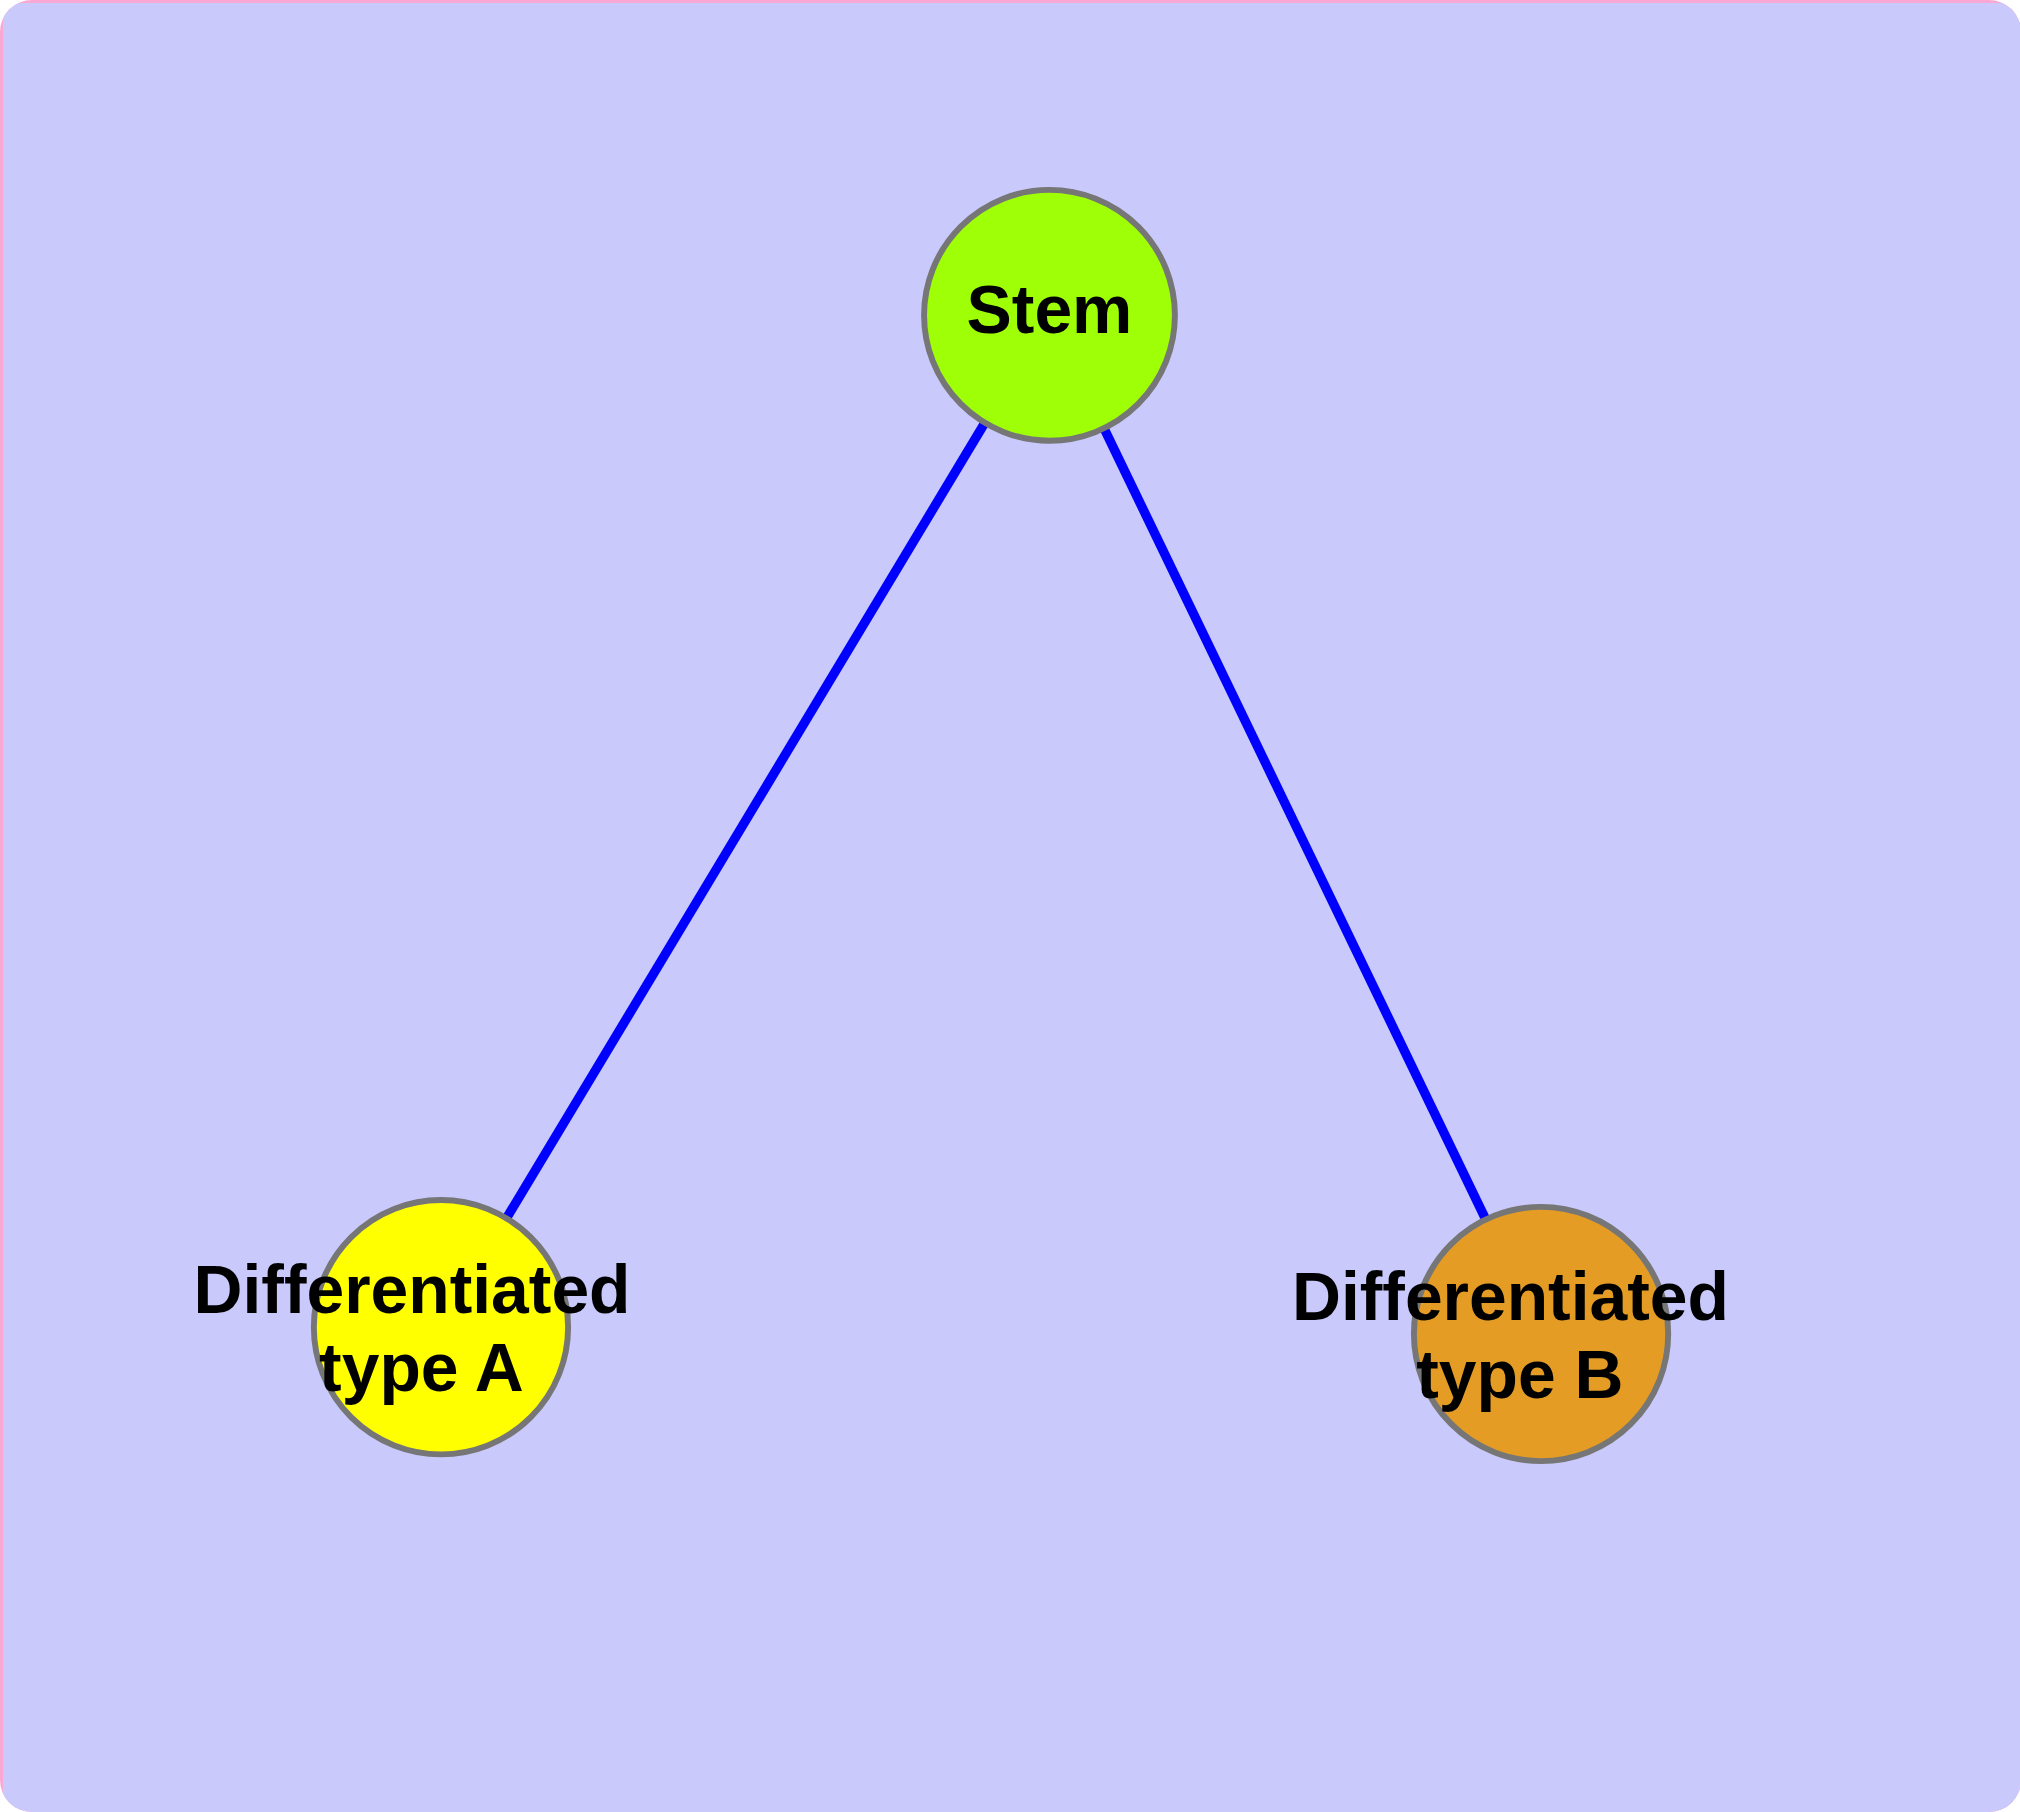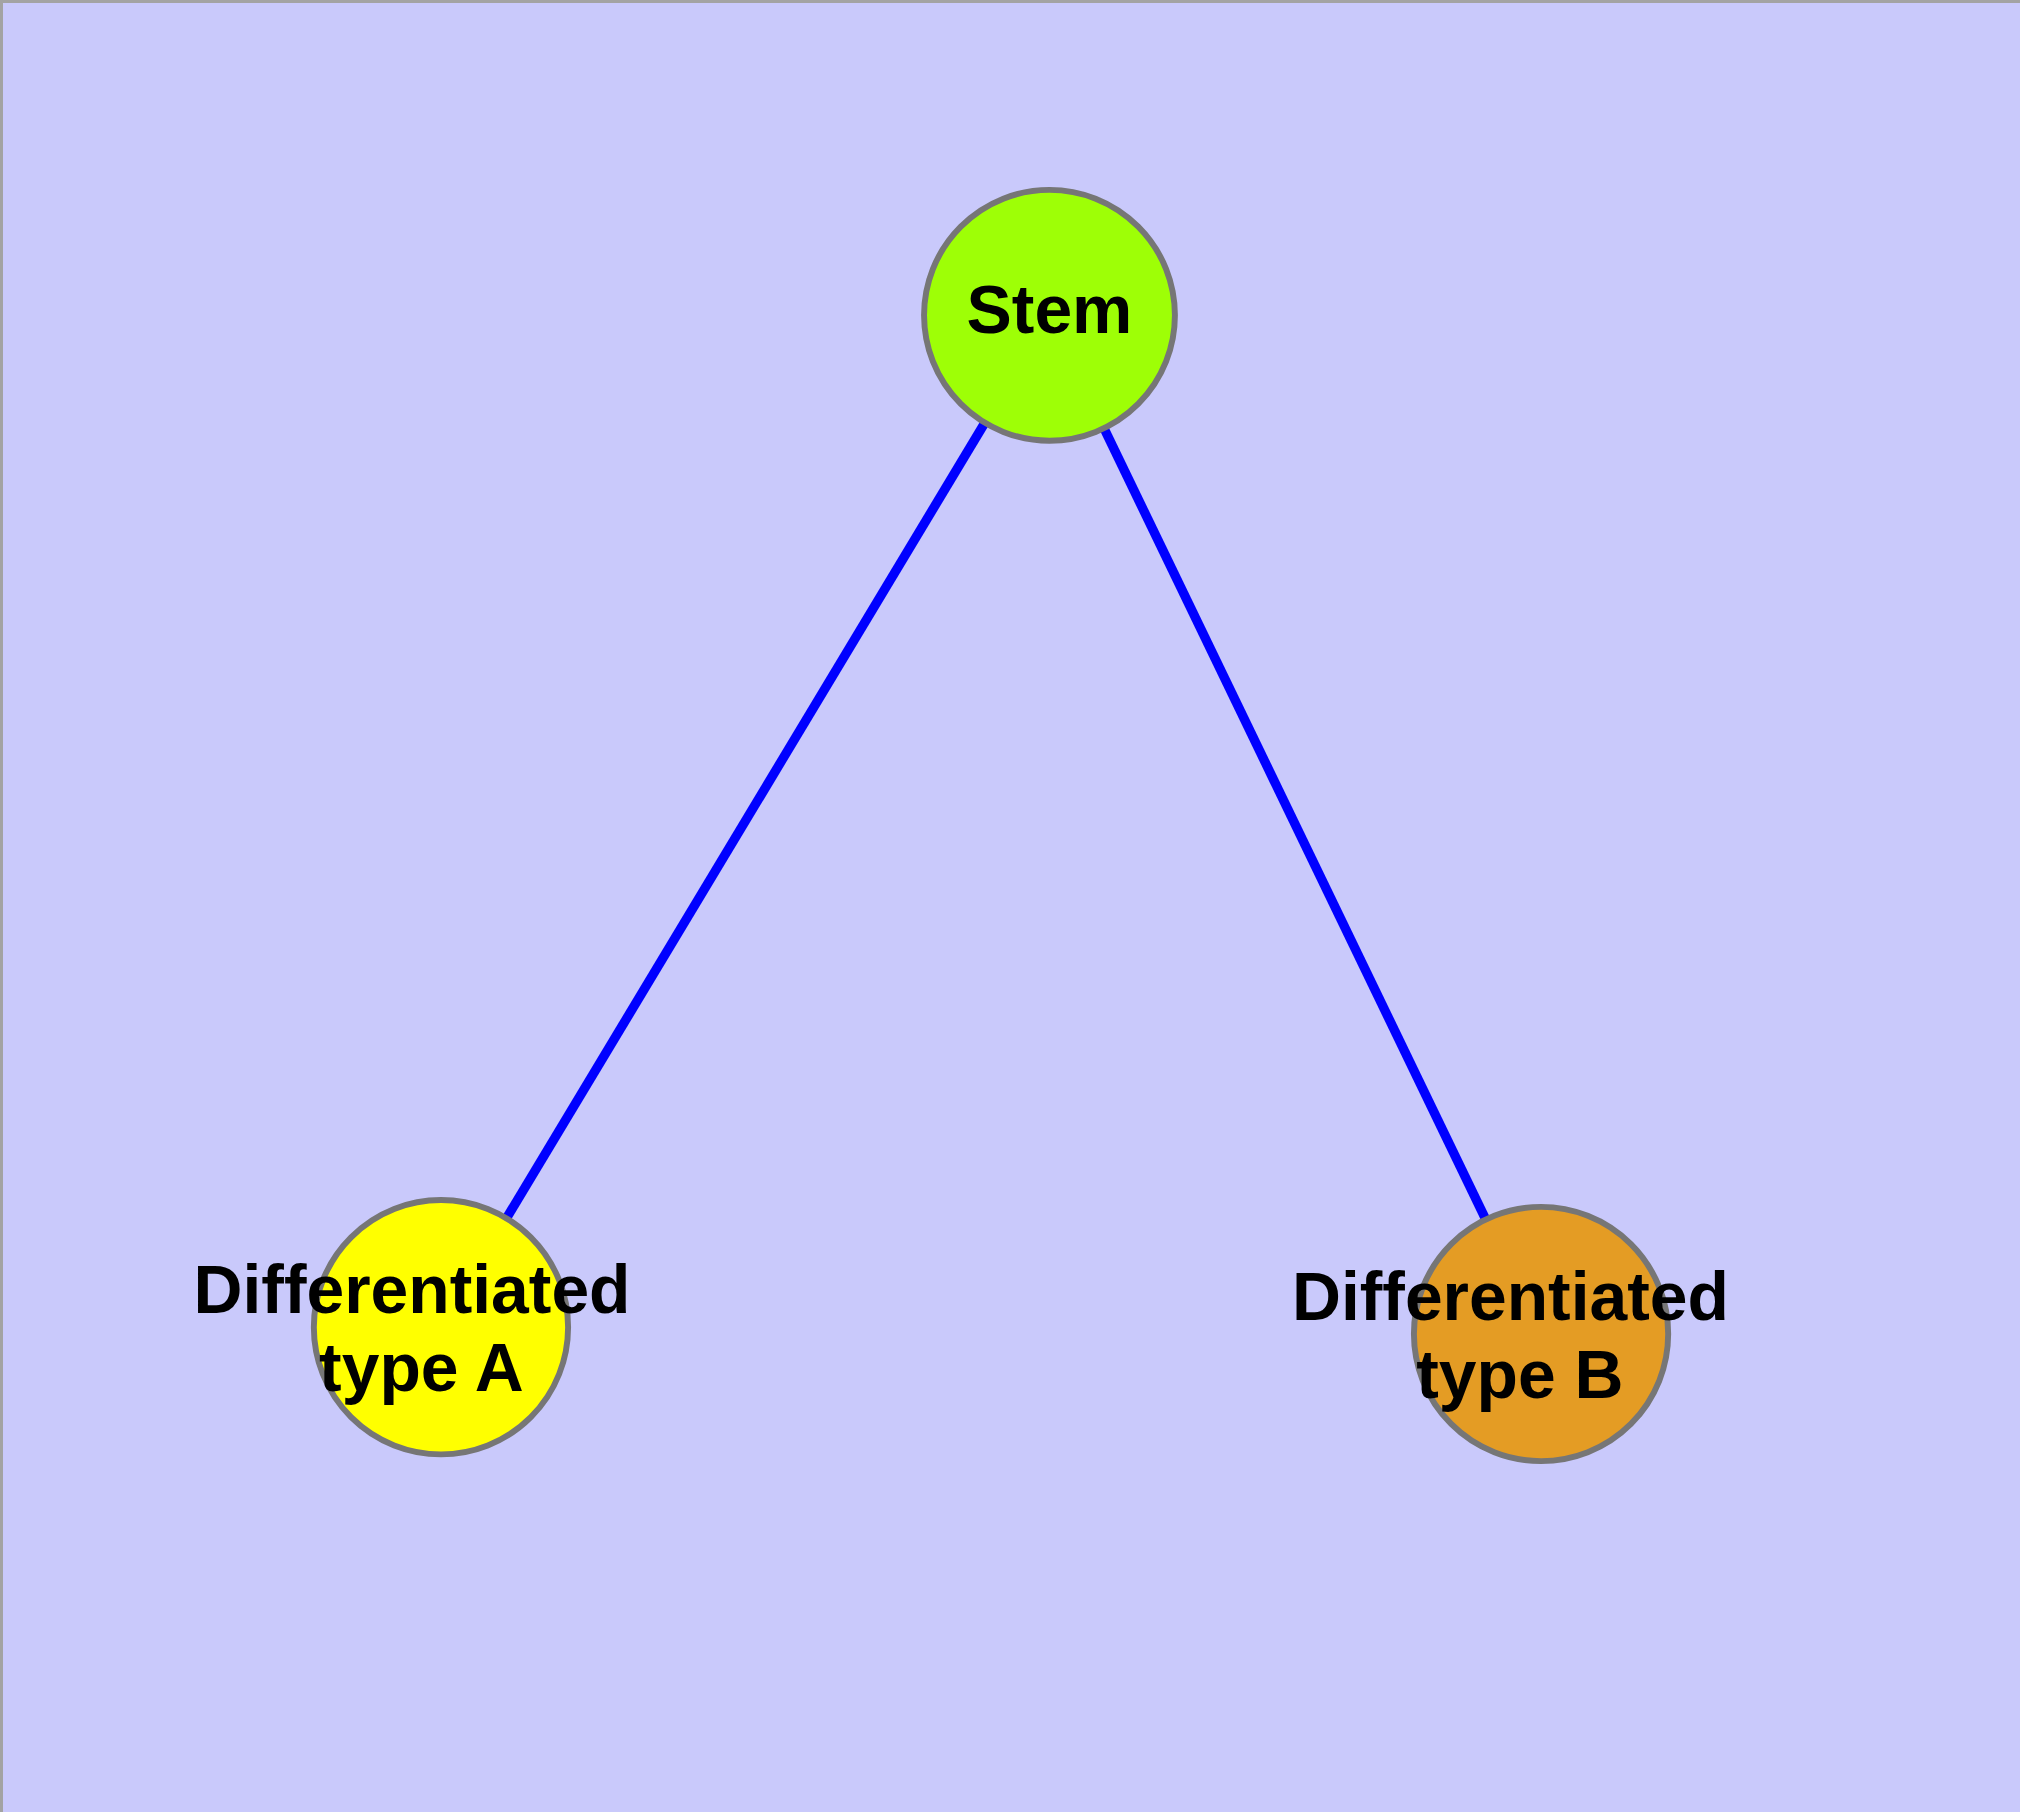--- a/index.html
+++ b/index.html
@@ -4,23 +4,24 @@
 <style>
   html, body {
     margin: 0;
     padding: 0;
     background: #ffffff;
   }
   #stage {
     position: relative;
     width: 2021px;
     height: 1812px;
-    background: #a3a3a3;
+    background: #f9a8d4;
     overflow: hidden;
     font-family: "Liberation Sans", sans-serif;
+    border-radius: 32px;
   }
   #canvas {
     position: absolute;
     left: 3.4px;
     top: 3.4px;
     width: 2017px;
     height: 1809px;
     background: #c9c9fb;
   }
   #graph {

